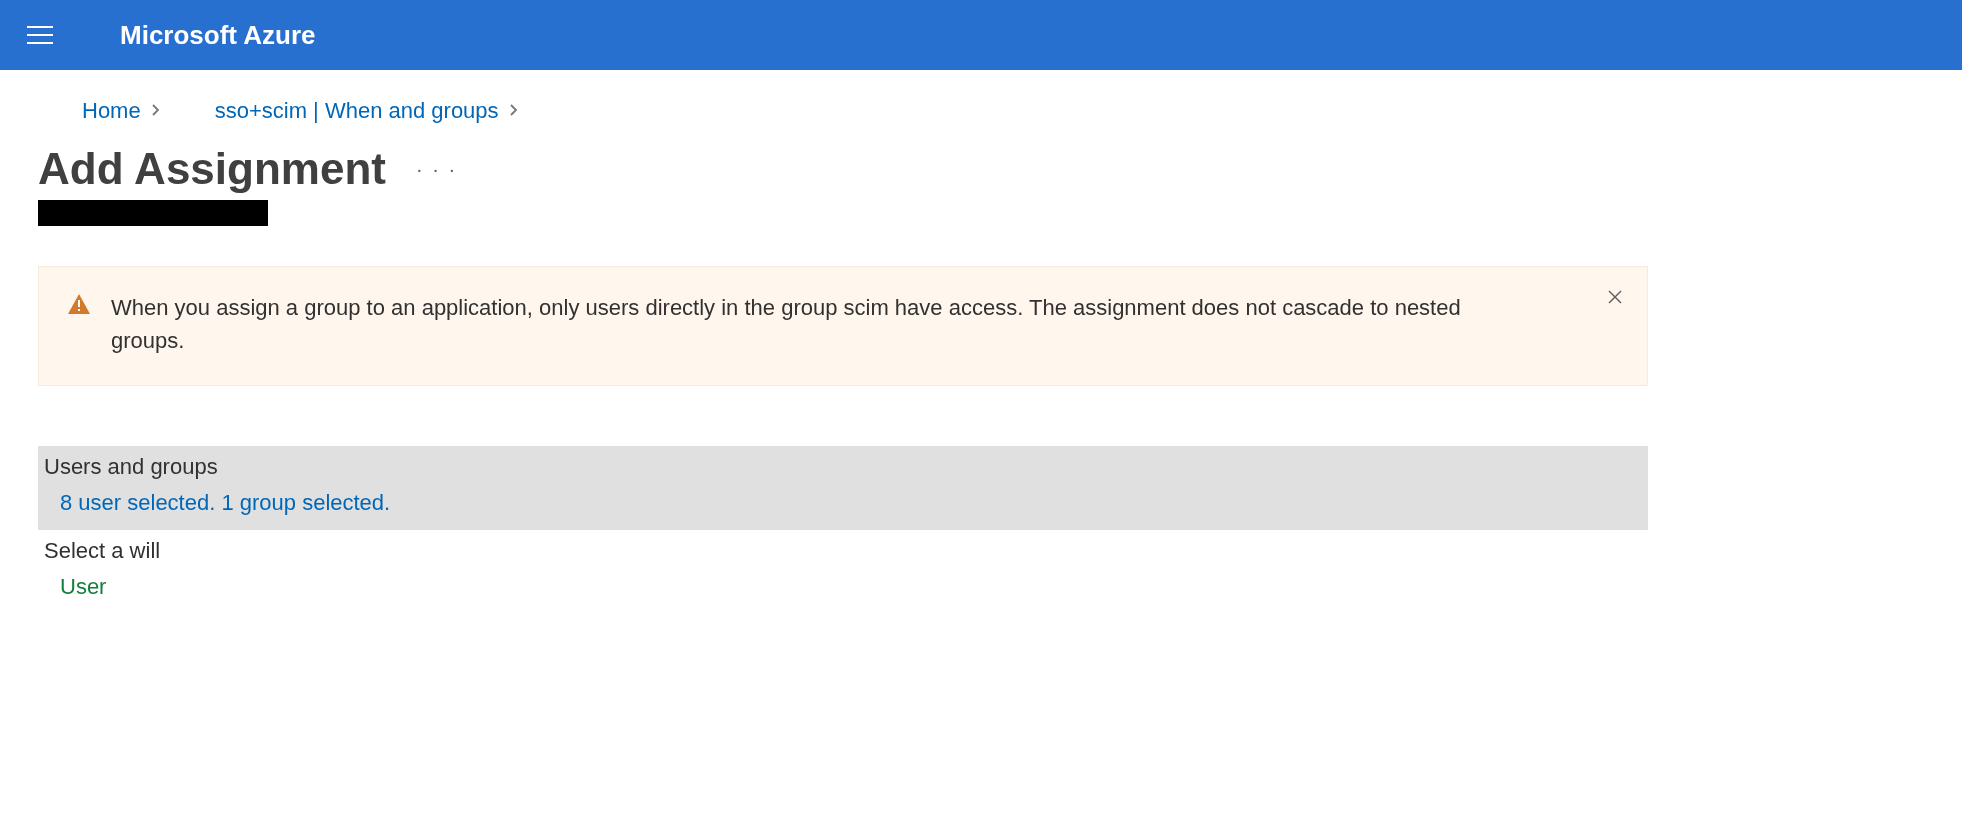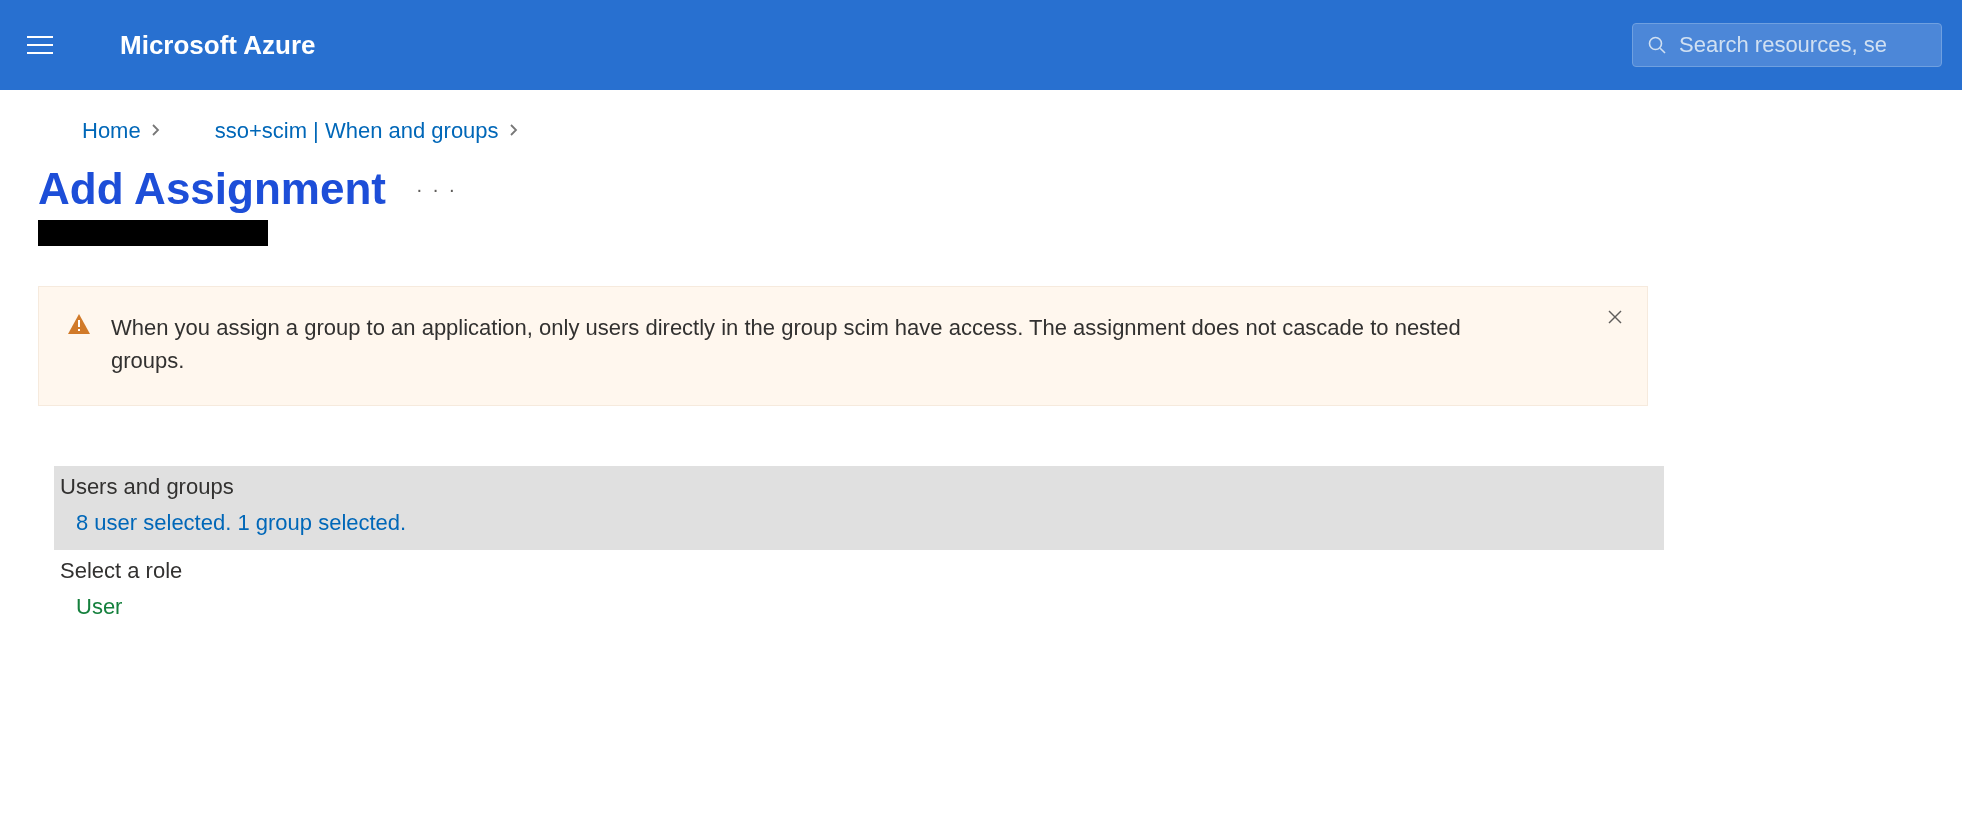--- a/index.html
+++ b/index.html
@@ -8,21 +8,21 @@
       padding: 0;
     }
     body {
       font-family: "Segoe UI", -apple-system, BlinkMacSystemFont, sans-serif;
       font-size: 18px;
       color: #323130;
       background: #ffffff;
     }
     .top-bar {
       background: #2870d0;
-      height: 90px;
+      height: 70px;
       display: flex;
       align-items: center;
       padding: 0 20px;
       color: #ffffff;
     }
     .hamburger {
       width: 40px;
       height: 40px;
       display: flex;
       flex-direction: column;
@@ -88,21 +88,21 @@
     }
     .page-title-row {
       display: flex;
       align-items: center;
       gap: 30px;
       margin-bottom: 6px;
     }
     .page-title {
       font-size: 44px;
       font-weight: 600;
-      color: #1d4ed8;
+      color: #404040;
     }
     .dots {
       font-size: 20px;
       color: #605e5c;
       cursor: pointer;
       letter-spacing: 2px;
     }
     .redacted {
       width: 230px;
       height: 26px;
@@ -133,21 +133,20 @@
     .banner-close {
       position: absolute;
       right: 24px;
       top: 18px;
       cursor: pointer;
       color: #605e5c;
       font-size: 22px;
     }
     .field-section {
       max-width: 1610px;
-      margin-left: 16px;
     }
     .field-group.selected {
       background: #e0e0e0;
       padding: 8px 6px 14px 6px;
     }
     .field-label {
       font-size: 22px;
       color: #323130;
       margin-bottom: 10px;
     }
@@ -171,27 +170,20 @@
 <body>
 
 <div class="top-bar">
   <div class="hamburger">
     <span></span>
       <span></span>
       <span></span>
   </div>
   <div class="brand">Microsoft Azure</div>
   <div class="spacer"></div>
-  <div class="search-box">
-    <svg width="20" height="20" viewBox="0 0 20 20" fill="none">
-      <circle cx="8.5" cy="8.5" r="6" stroke="#d0e0f2" stroke-width="1.6"></circle>
-      <line x1="13.2" y1="13.2" x2="18" y2="18" stroke="#d0e0f2" stroke-width="1.6"></line>
-    </svg>
-    <span class="search-placeholder">Search resources, se</span>
-  </div>
 </div>
 
 <div class="content">
 
   <div class="breadcrumb">
     <a>Home</a>
     <span class="sep">
       <svg width="10" height="14" viewBox="0 0 10 14">
           <path d="M2 2 L7 7 L2 12" stroke="#777" stroke-width="1.8" fill="none"></path>
         </svg>
@@ -225,18 +217,18 @@
       </svg>
     </div>
   </div>
 
   <div class="field-section">
     <div class="field-group selected">
       <div class="field-label">Users and groups</div>
       <div class="field-value link">8 user selected. 1 group selected.</div>
     </div>
     <div class="field-group">
-      <div class="field-label">Select a role</div>
+      <div class="field-label">Select a will</div>
       <div class="field-value role-link">User</div>
     </div>
   </div>
 
 </div>
 
 </body></html>

